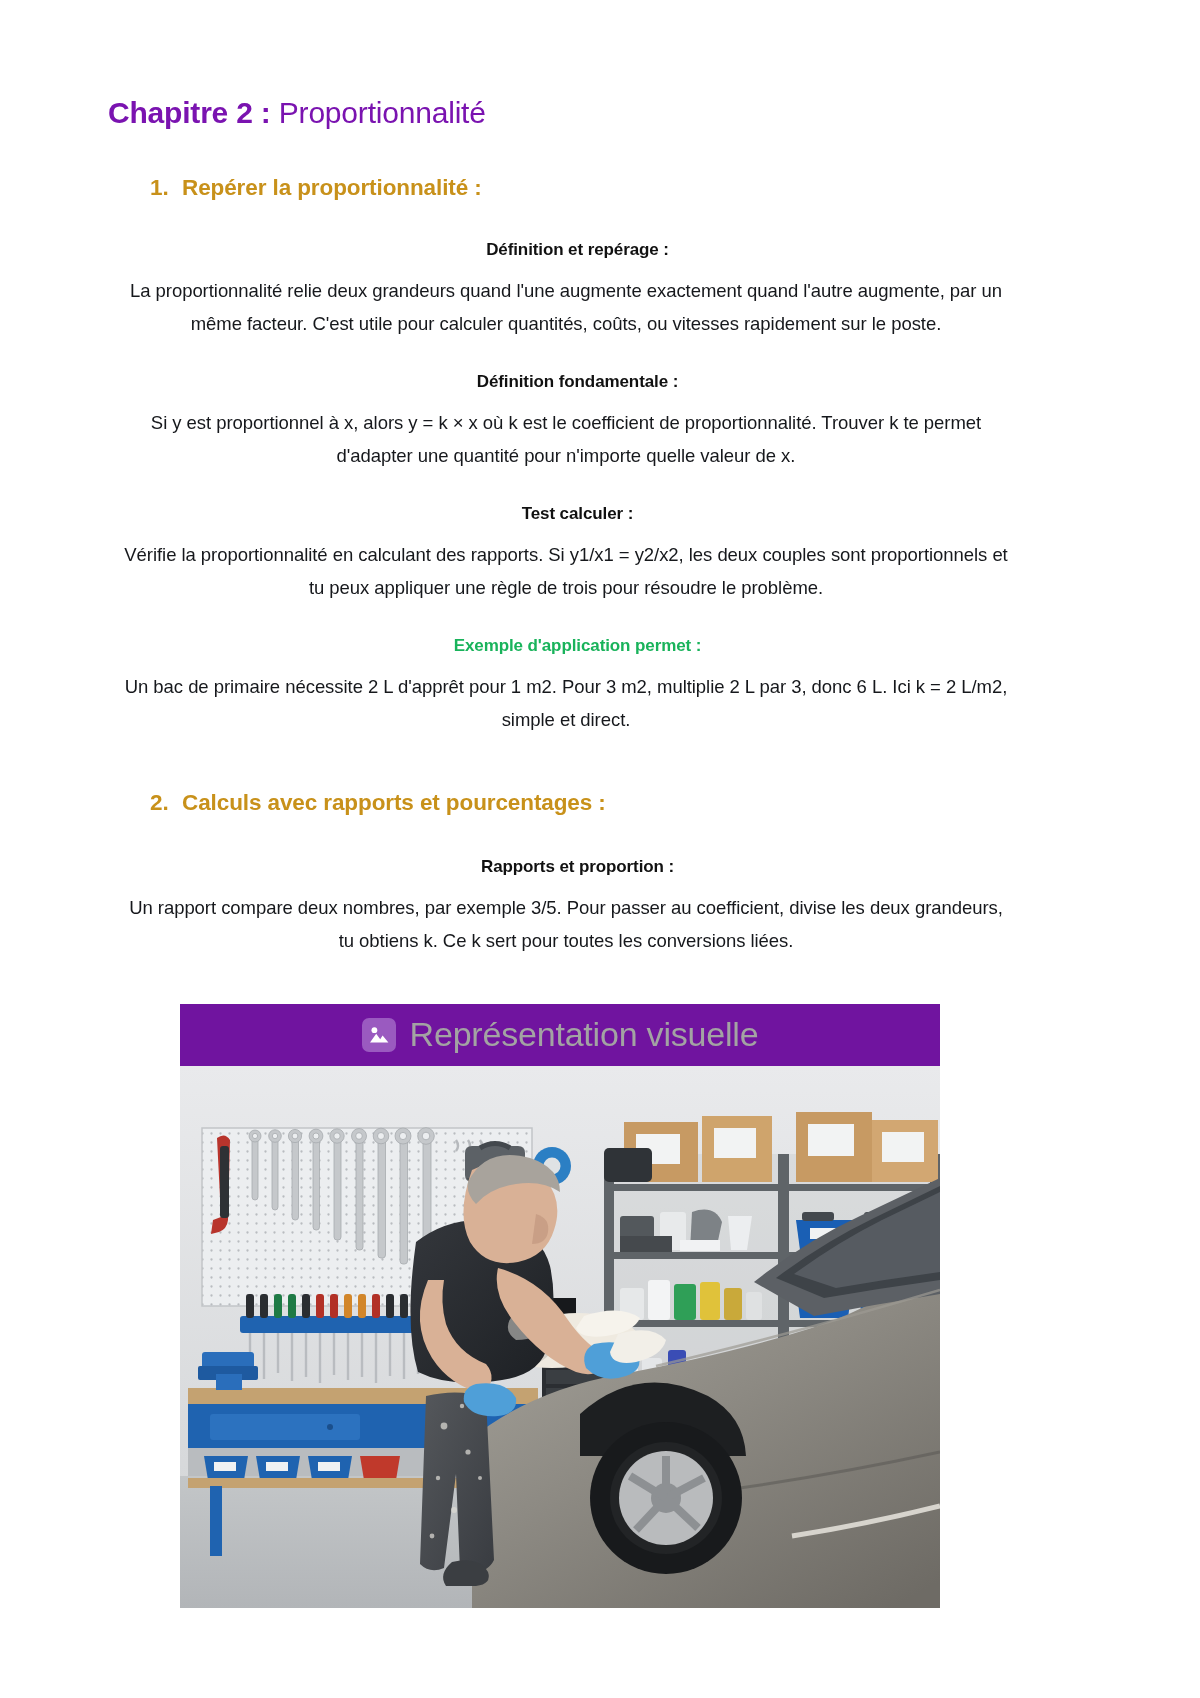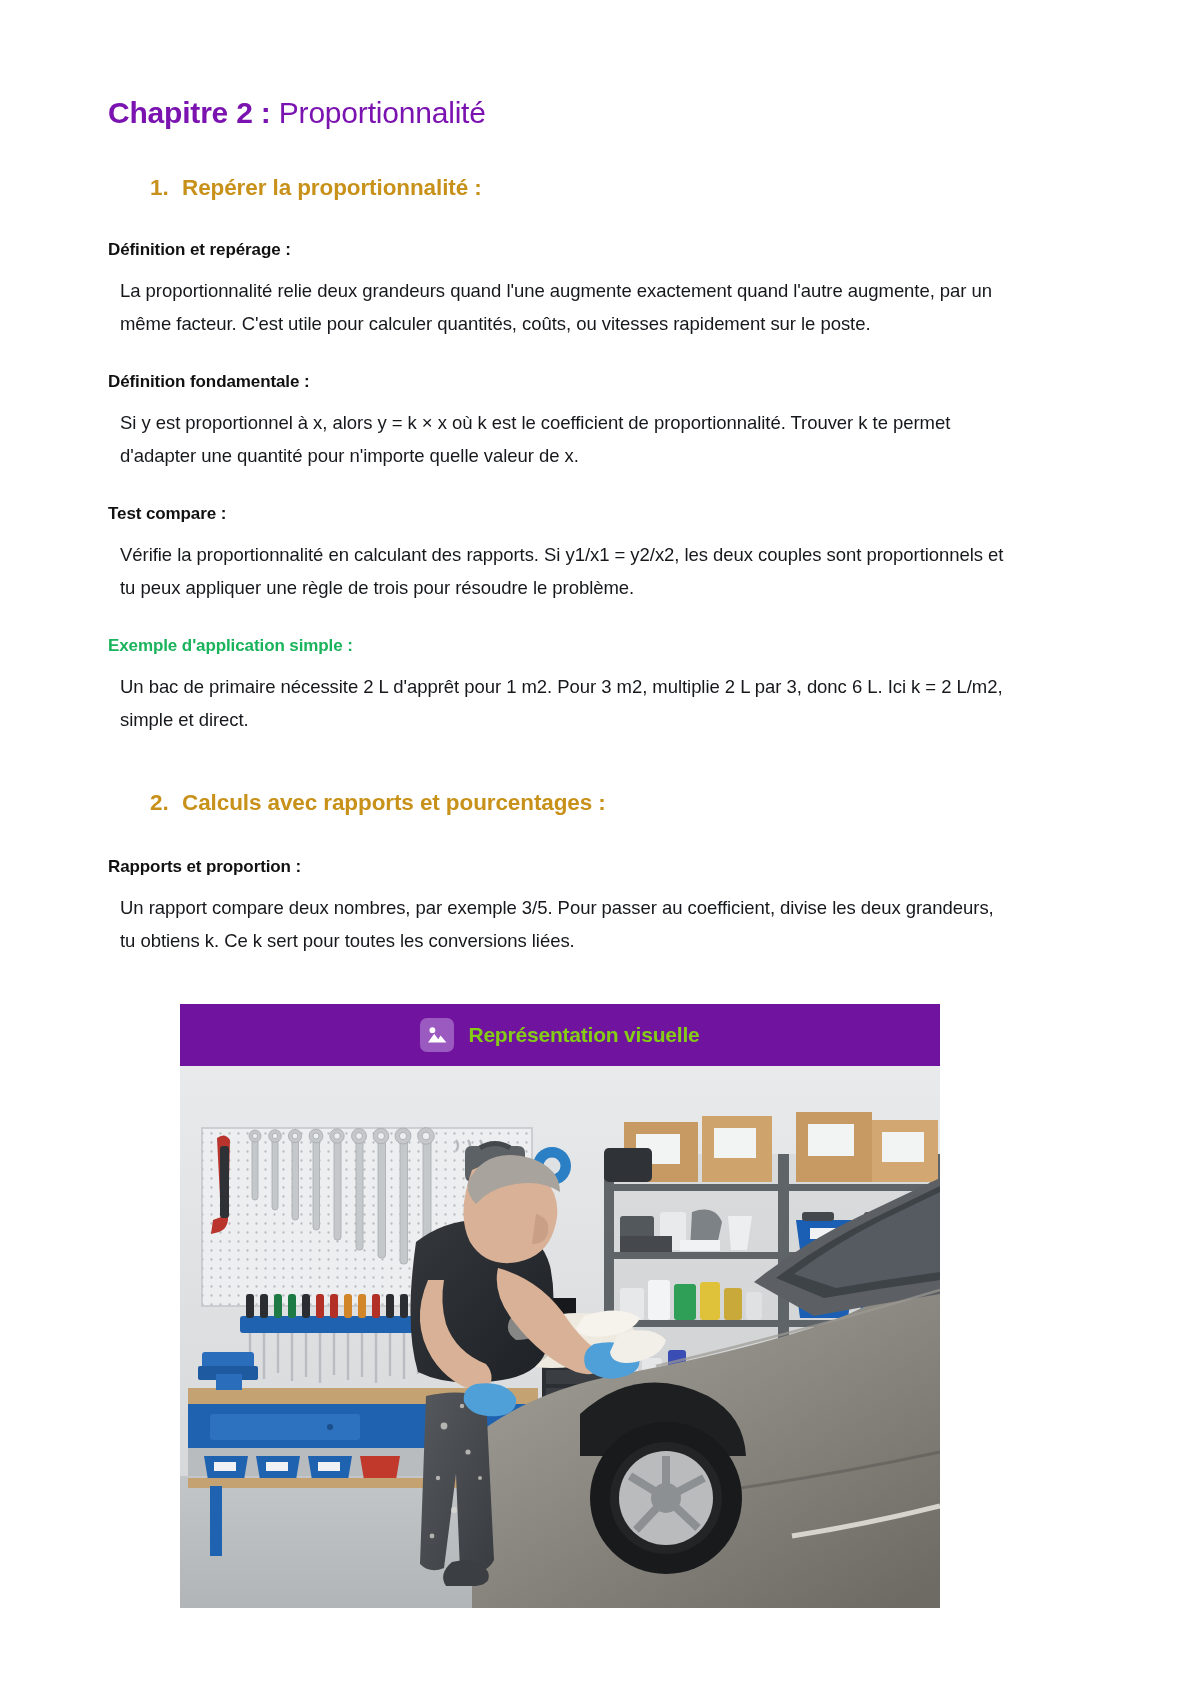--- a/index.html
+++ b/index.html
@@ -60,20 +60,21 @@
     flex: 1 1 auto;
   }
   .section-heading.second {
     margin-top: 54px;
     margin-bottom: 40px;
   }
 
   
   .block {
     margin: 0 0 31px 0;
+    text-align: center;
   }
   .block-title {
     font-weight: 700;
     font-size: 17px;
     line-height: 1.35;
     color: #111111;
     margin: 0 0 6px 0;
     letter-spacing: -0.1px;
   }
   .block-title.green {
@@ -106,23 +107,23 @@
     height: 34px;
     border-radius: 7px;
     background: #9a5ac0;
     display: inline-flex;
     align-items: center;
     justify-content: center;
     flex: 0 0 34px;
   }
   .banner-icon svg { display:block; }
   .banner-label {
-    color: #84cc16;
-    font-weight: 700;
-    font-size: 21px;
+    color: #a3a3a3;
+    font-weight: 400;
+    font-size: 34px;
     letter-spacing: -0.2px;
   }
   .figure-photo {
     width: 760px;
     height: 542px;
     position: relative;
     overflow: hidden;
     background: #d8dadb;
   }
   .figure-photo svg { display: block; }
@@ -146,26 +147,26 @@
     <p class="block-title">Définition et repérage :</p>
     <p class="block-body">La proportionnalité relie deux grandeurs quand l'une augmente exactement quand l'autre augmente, par un même facteur. C'est utile pour calculer quantités, coûts, ou vitesses rapidement sur le poste.</p>
   </div>
 
   <div class="block">
     <p class="block-title">Définition fondamentale :</p>
     <p class="block-body">Si y est proportionnel à x, alors y = k × x où k est le coefficient de proportionnalité. Trouver k te permet d'adapter une quantité pour n'importe quelle valeur de x.</p>
   </div>
 
   <div class="block">
-    <p class="block-title">Test compare :</p>
+    <p class="block-title">Test calculer :</p>
     <p class="block-body">Vérifie la proportionnalité en calculant des rapports. Si y1/x1 = y2/x2, les deux couples sont proportionnels et tu peux appliquer une règle de trois pour résoudre le problème.</p>
   </div>
 
   <div class="block">
-    <p class="block-title green">Exemple d'application simple :</p>
+    <p class="block-title green">Exemple d'application permet :</p>
     <p class="block-body">Un bac de primaire nécessite 2 L d'apprêt pour 1 m2. Pour 3 m2, multiplie 2 L par 3, donc 6 L. Ici k = 2 L/m2, simple et direct.</p>
   </div>
 
   <h2 class="section-heading second">
     <span class="num">2.</span>
     <span class="stext">Calculs avec rapports et pourcentages :</span>
   </h2>
 
   <div class="block">
     <p class="block-title">Rapports et proportion :</p>

